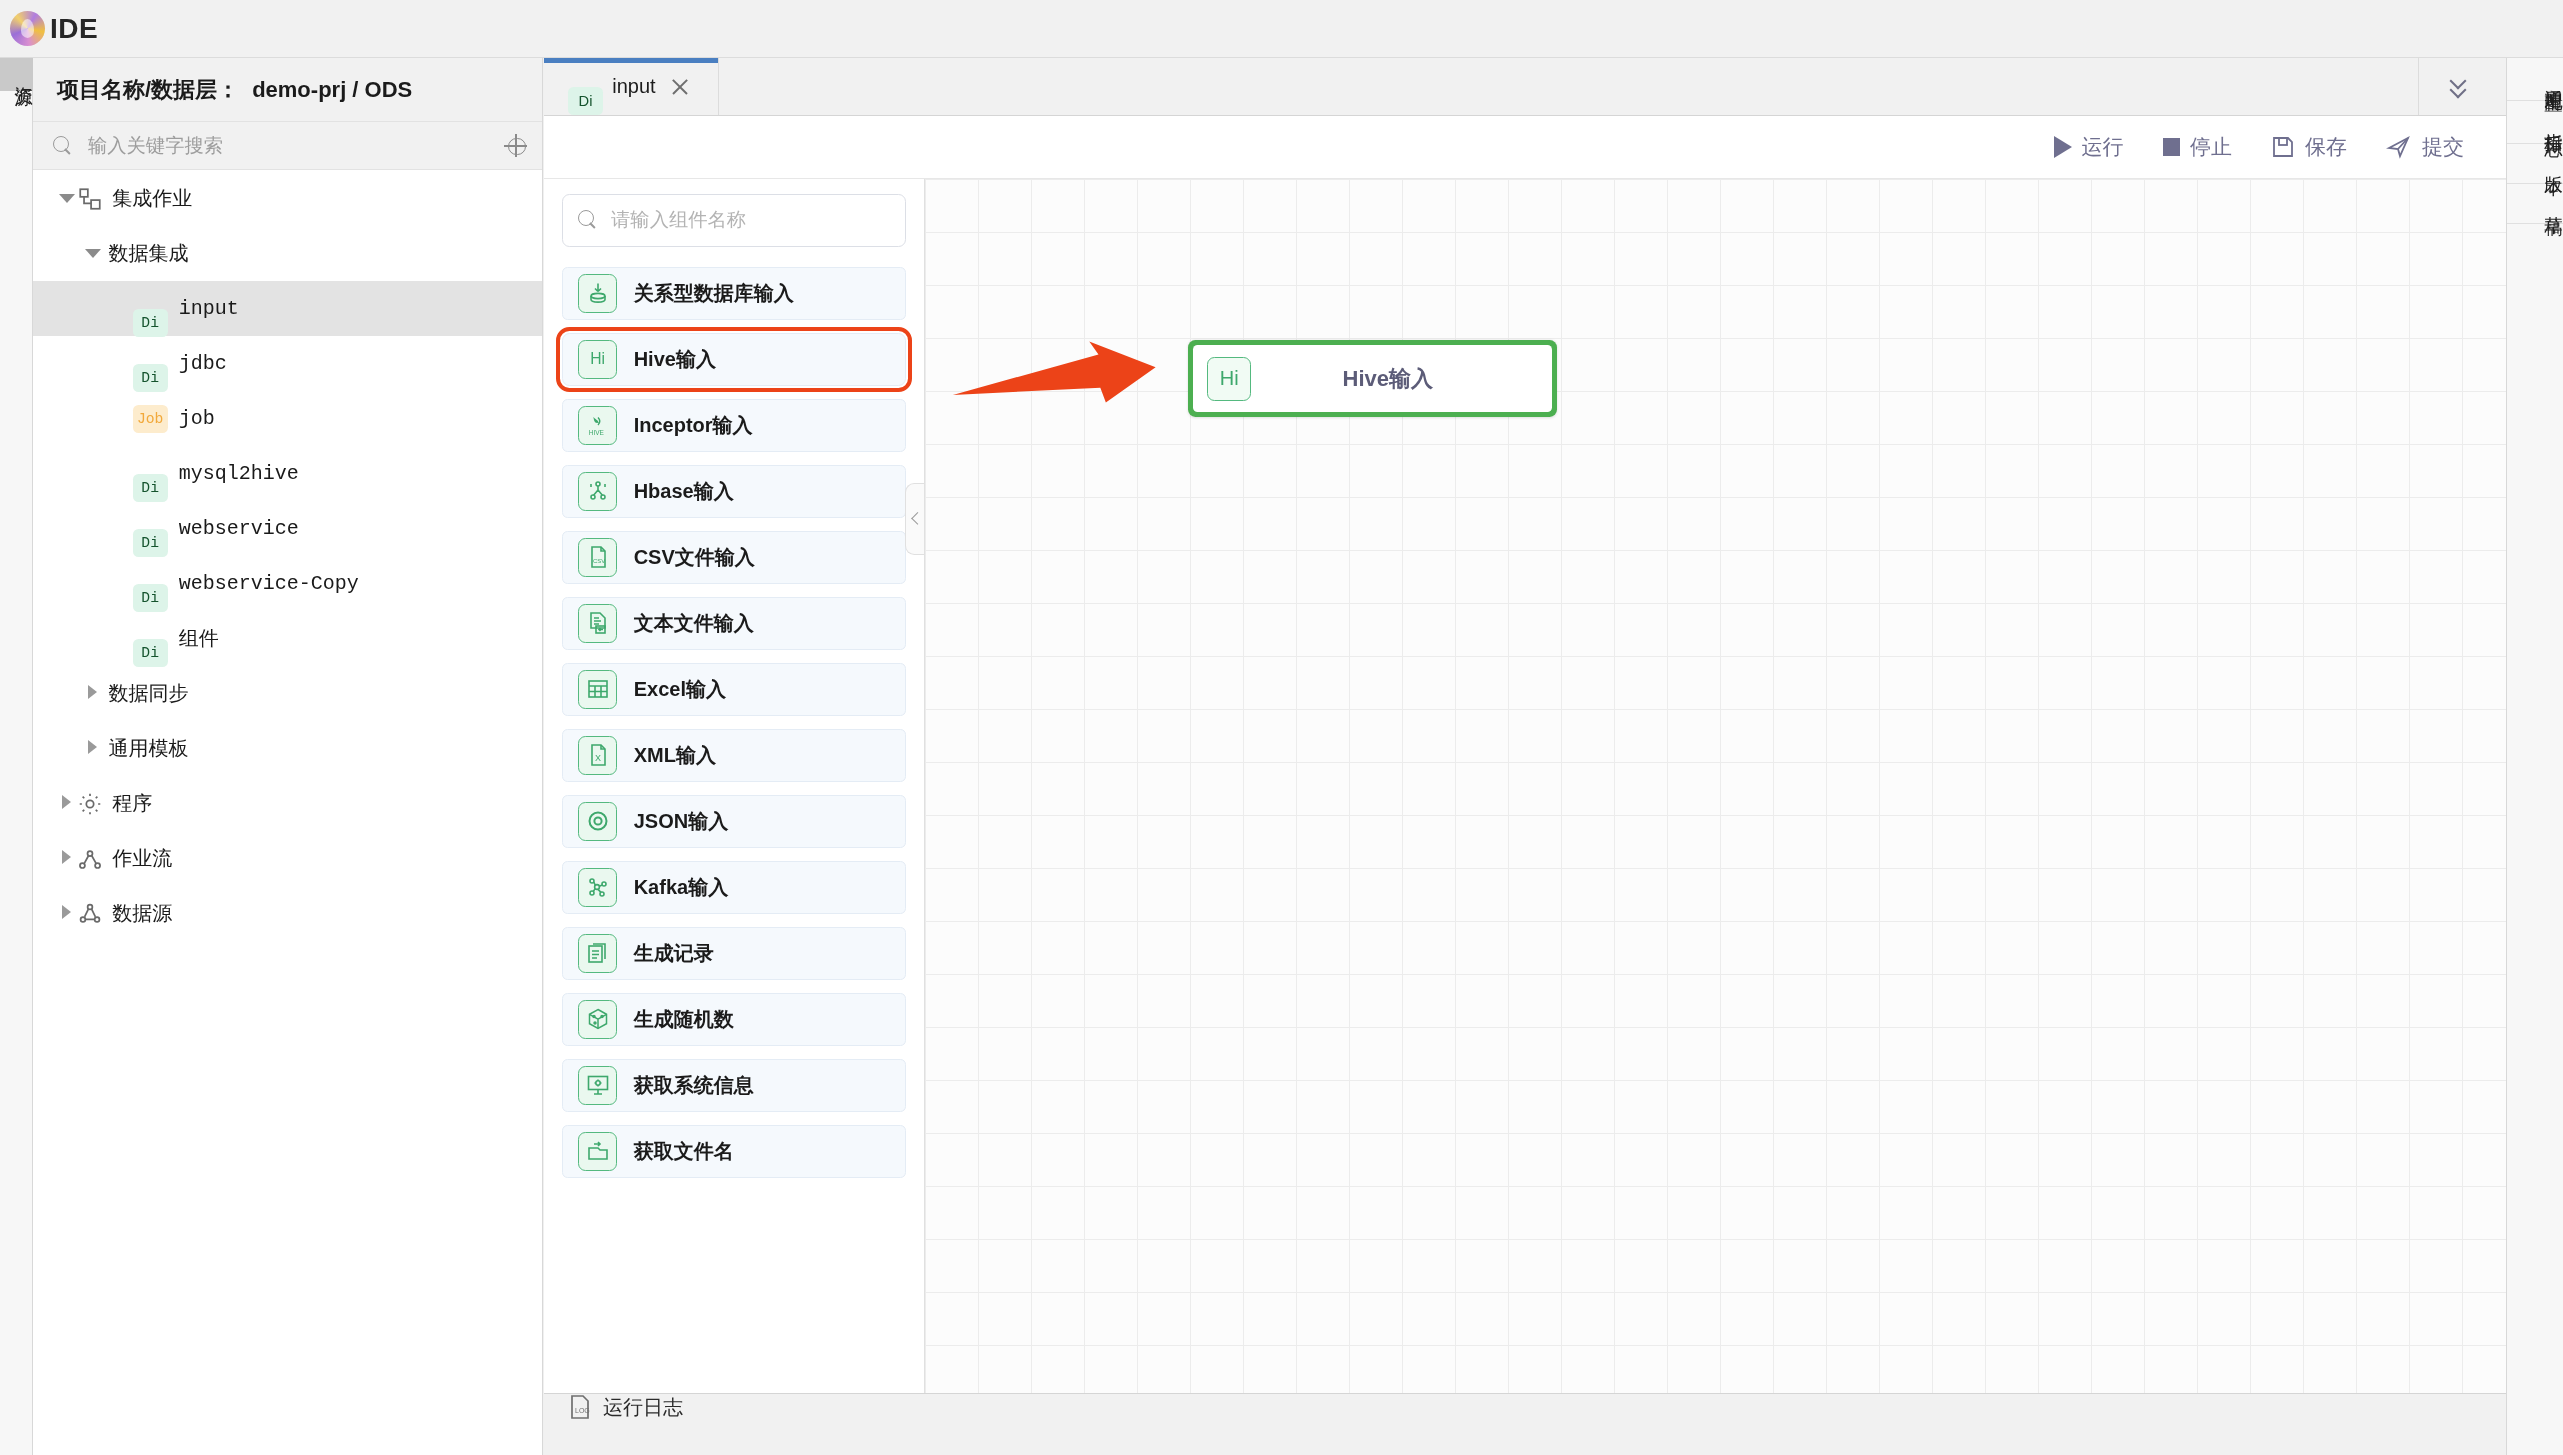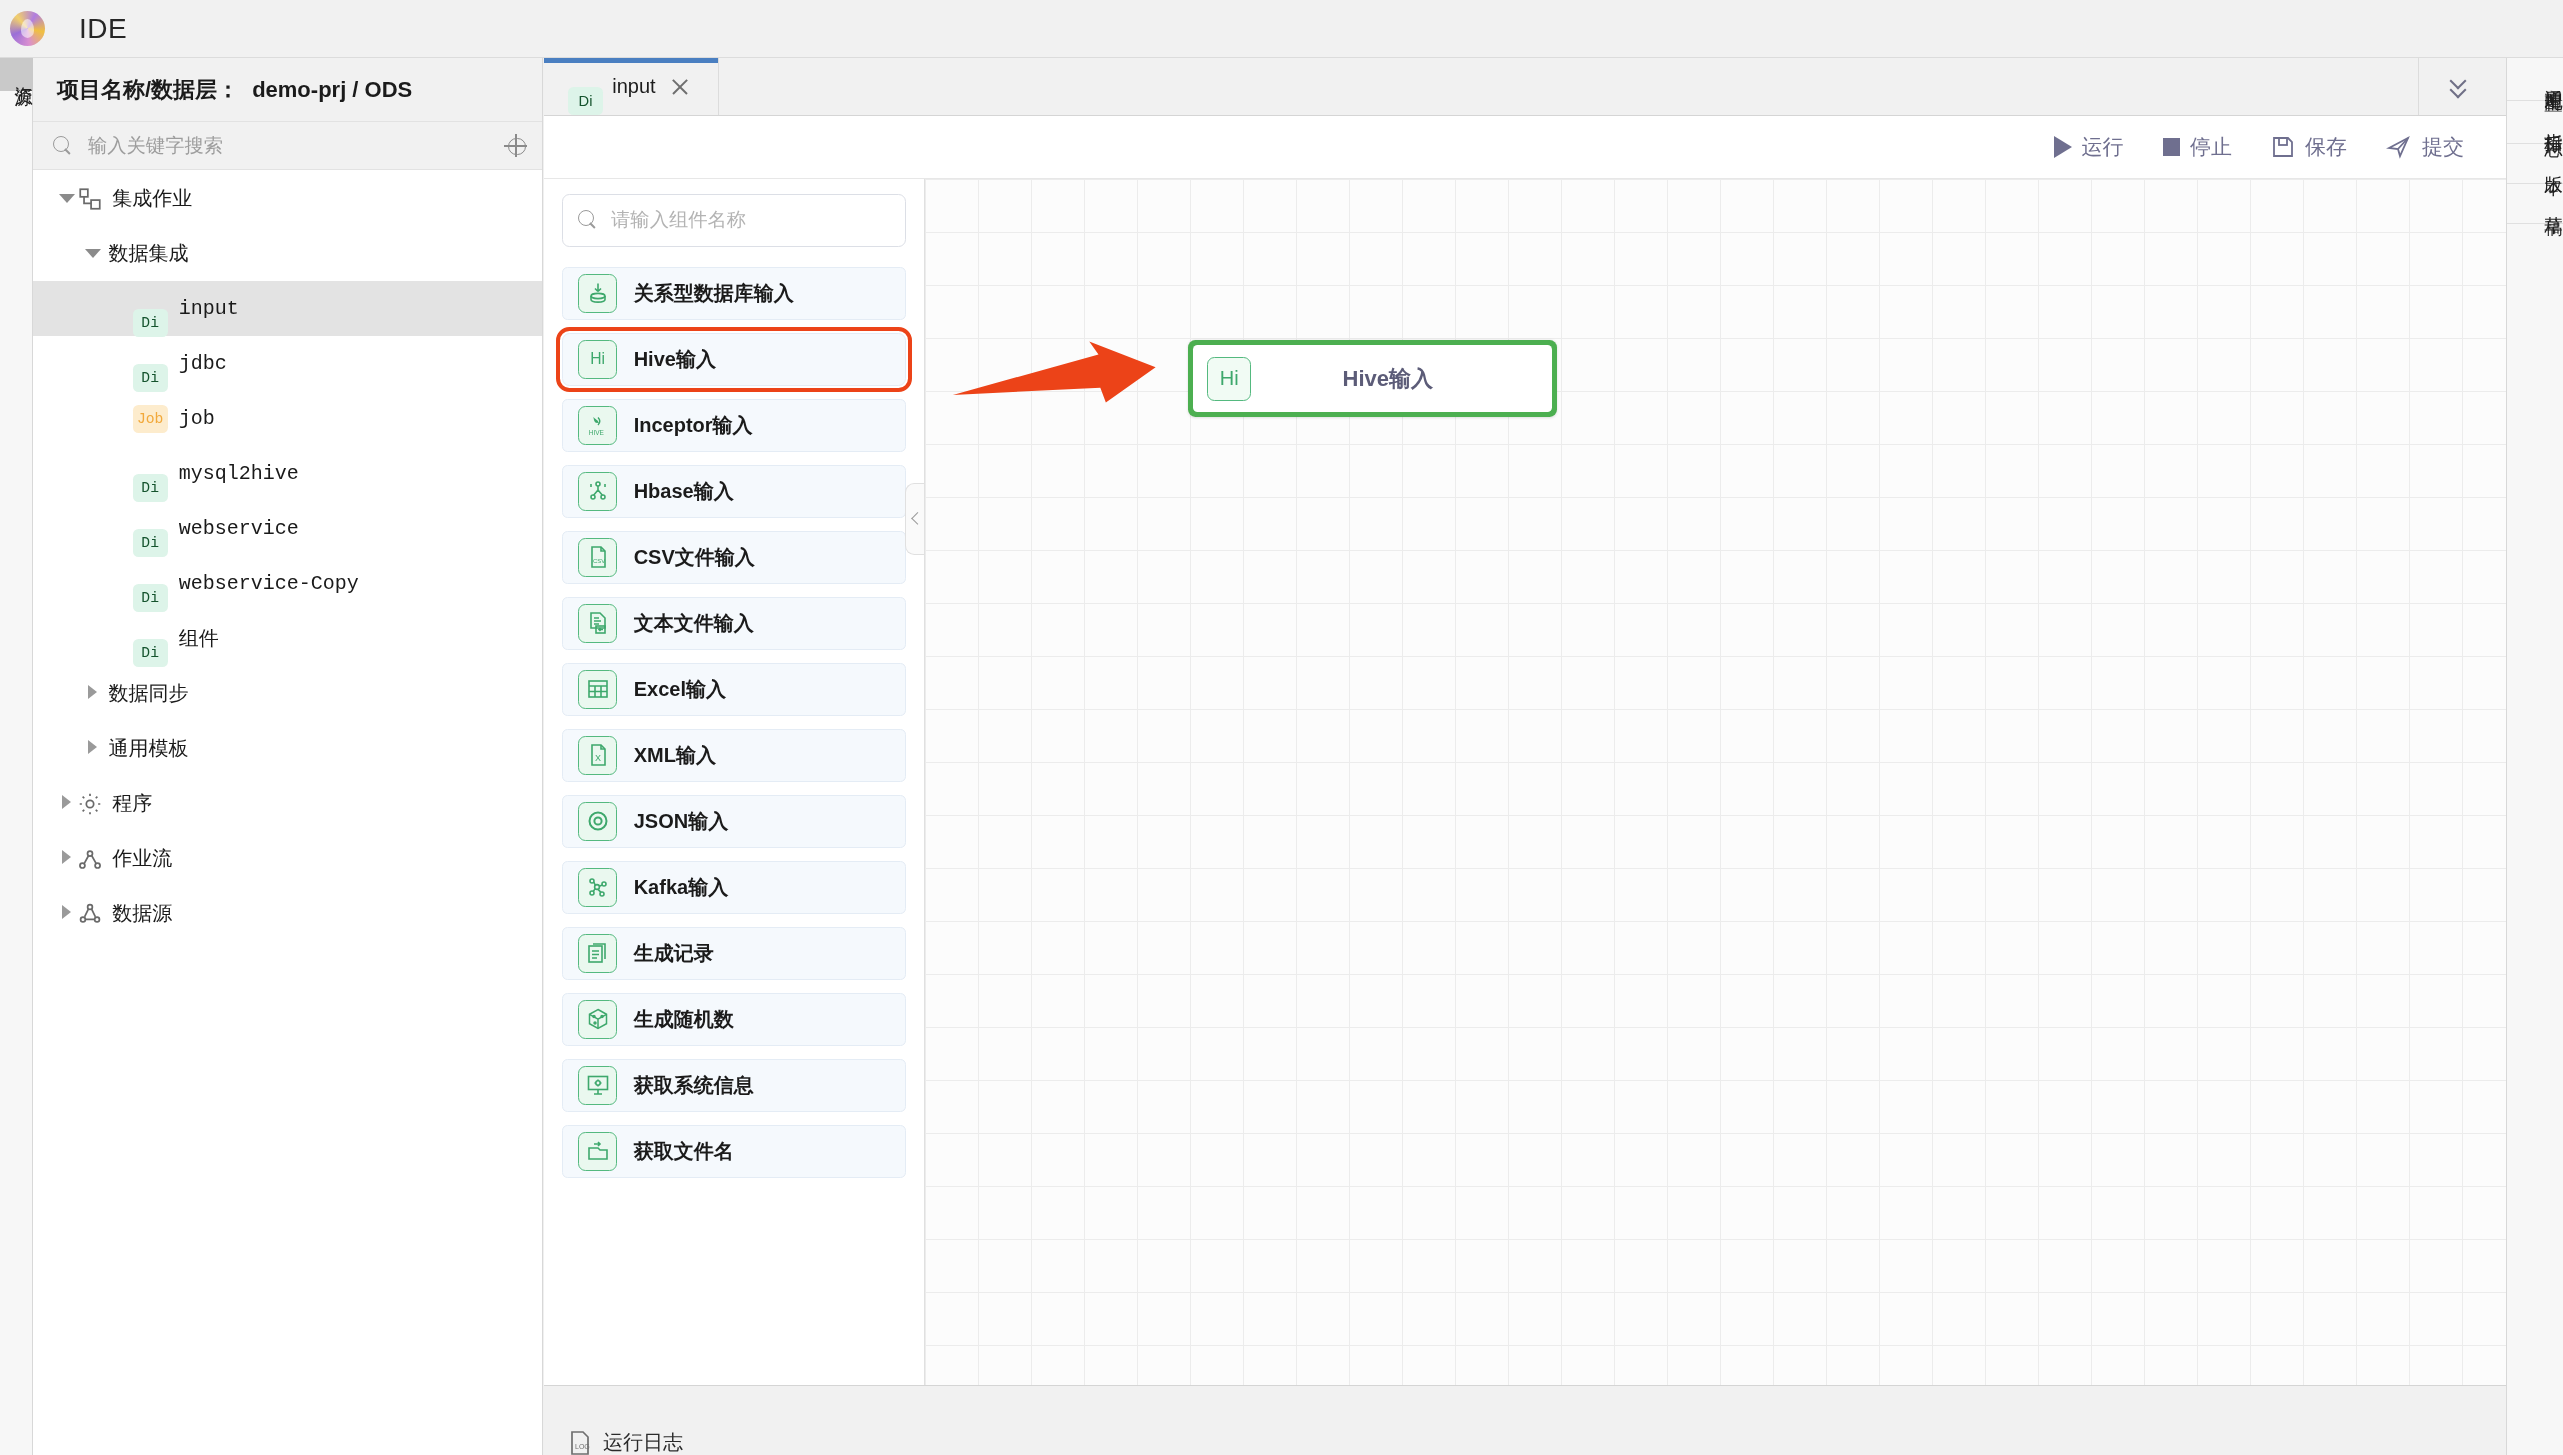--- a/index.html
+++ b/index.html
@@ -20,21 +20,21 @@
   .logo {
     width: 35px; height: 35px; margin-left: 10px; border-radius: 50%;
     background: conic-gradient(from 30deg, #b07de0, #f0c040, #d98fd0, #9a6fd8, #f2d06b, #b07de0);
     position: relative; flex: none;
   }
   .logo::after{
     content:""; position:absolute; left:11px; top:8.3px; width:13px; height:18.4px;
     border-radius:50% 50% 50% 50%/60% 60% 40% 40%;
     background: rgba(255,255,255,.55);
   }
-  .app-title { margin-left: 34px; font-size: 28px; color: #262626; letter-spacing:0.5px;}
+  .app-title { margin-left: 5px; font-size: 28px; color: #262626; letter-spacing:0.5px;font-weight:bold;}
 
   
   .rail {
     position: absolute; left:0; top: 58px; width: 33px; height: 1398px;
     background: #f7f7f7; border-right:0.9px solid #d8d8d8;
   }
   .rail-tab {
     width: 33px; padding: 13px 0 14.7px 0; background: #c9c9c9;
     writing-mode: vertical-rl; text-orientation: upright;
     font-size: 18.4px; color: #1f1f1f; letter-spacing: 2.8px;
@@ -244,23 +244,23 @@
     color:#3ea86c; font-size: 20px; flex:none;
   }
   .node-label{
     flex:1; text-align:center; font-size:22px; font-weight:bold; color:#5c5c78;
     padding-right: 28px;
   }
   .arrow{ position:absolute; left: 26px; top: 157px; }
 
   
   .logbar{
-    position:absolute; left:0; bottom: 0; width: 1962px; height: 71px;
+    position:absolute; left:0; bottom: 0; width: 1962px; height: 63px;
     background:#f1f1f1; border-top:0.9px solid #d5d5d5;
-    display:flex; align-items:flex-end; padding-left: 24px; cursor:pointer;
+    display:flex; align-items:flex-start; padding-left: 24px; cursor:pointer;
   }
   .logbar .lbl{ font-size:20px; color:#2b2b2b; margin-left:11px; }
 
   
   .rrail{
     position:absolute; left: 2506px; top: 58px; width: 57px; height: 1398px;
     background:#f7f7f7; border-left:0.9px solid #d8d8d8;
   }
   .rrail-tab{
     width:57px; padding: 16.6px 0 18.4px 0; border-bottom:0.9px solid #e0e0e0;

